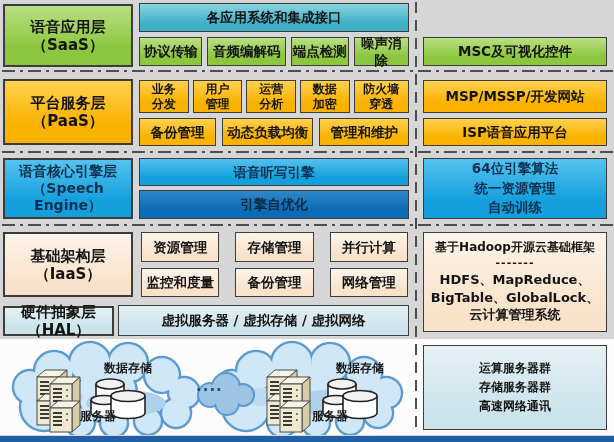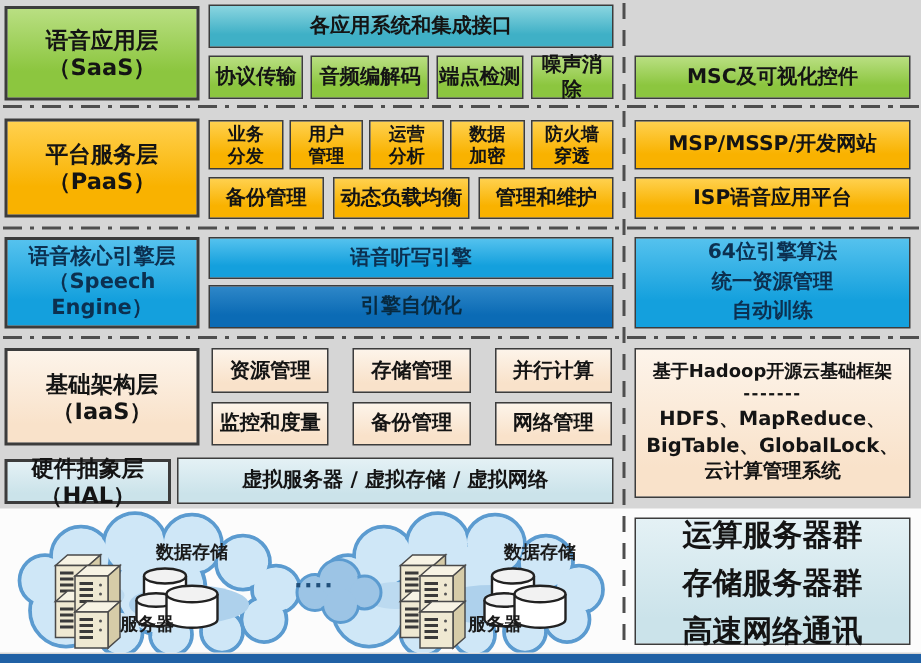--- a/index.html
+++ b/index.html
@@ -37,21 +37,21 @@
   }
   .bottom-strip{position:absolute; left:0; top:339px; width:614px; height:96px; background:#fcfcfc;}
   .clouds{position:absolute; left:0; top:339px;}
   .cloud-label{position:absolute; font-size:12px; color:#1a1a1a;}
   .dots{position:absolute; left:196px; top:381px; font-size:15px; letter-spacing:1px; color:#1f4e79;}
   .hadoop{flex-direction:column; padding:22px 2px; justify-content:center;}
   .hadoop .title{font-size:12px;}
   .hadoop .divider{font-size:11px; letter-spacing:1px; line-height:1; margin:3px 0;}
   .hadoop .lines{font-size:13px; line-height:1.35;}
   .mline{line-height:1.45;}
-  .bline{line-height:1.6; font-size:20px;}
+  .bline{line-height:1.6; font-size:12px;}
   .bottom-line{position:absolute; left:0; top:436px; width:614px; height:6px; background:var(--bottom-line,#2061a5);}
 </style>
 </head>
 <body>
 
 <div class="stage">
 
   <div class="bottom-strip"></div>
 
   <div class="hsep" style="top:70px"></div>

